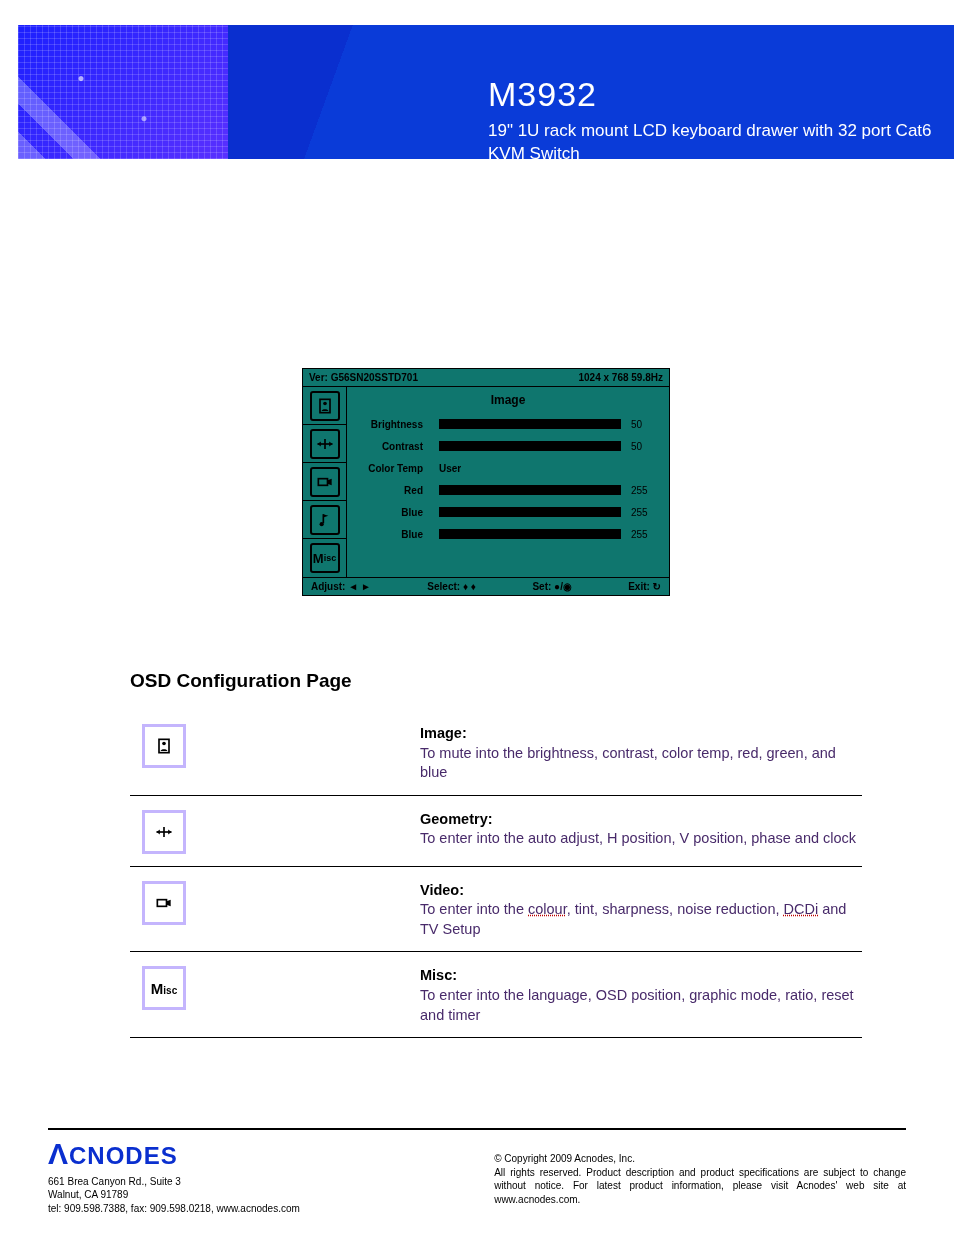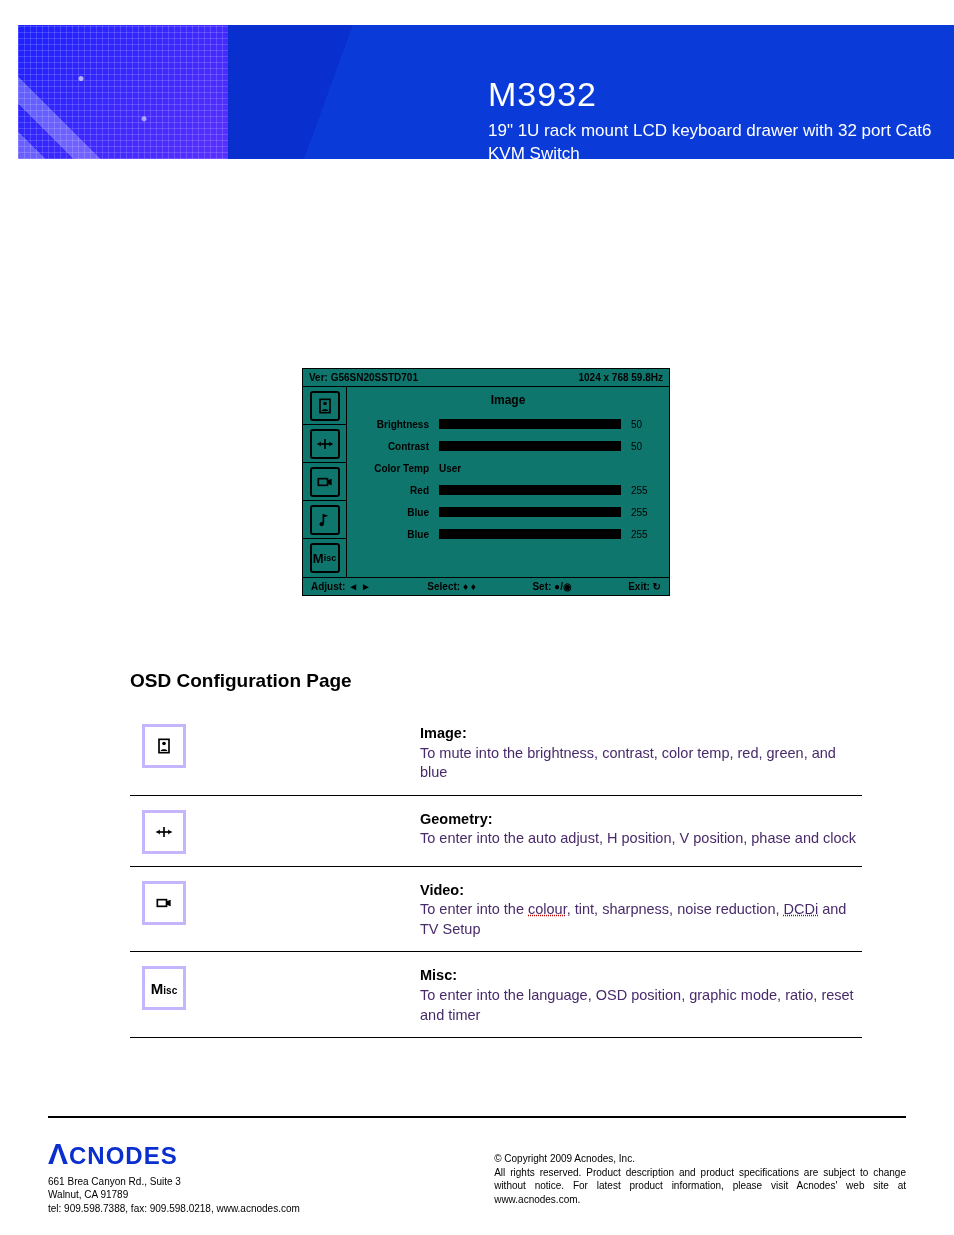--- a/index.html
+++ b/index.html
@@ -64,21 +64,21 @@
     display: flex; align-items: center; justify-content: center;
     font-size: 10px; font-weight: 700;
     position: relative;
   }
   .misc-text { font-size: 9px; }
   .misc-text .m { font-size: 13px; }
 
   .osd-main { flex: 1; padding: 4px 8px 6px 8px; }
   .osd-heading { text-align: center; font-weight: 700; font-size: 12px; margin: 2px 0 6px; }
   .row { display: flex; align-items: center; height: 22px; }
-  .row .lbl { width: 84px; text-align: right; padding-right: 10px; font-weight: 700; font-size: 10px; }
+  .row .lbl { width: 84px; text-align: right; padding-right: 16px; font-weight: 700; font-size: 10px; }
   .row .bar { flex: 1; height: 10px; border: 1px solid #000; background: #000; margin-right: 10px; }
   .row .num { width: 30px; font-size: 10px; }
   .row .val { font-weight: 700; font-size: 10px; }
 
   .osd-bottom {
     border-top: 1px solid #000;
     display: flex; justify-content: space-between;
     padding: 3px 8px;
     font-weight: 700;
   }
@@ -103,21 +103,21 @@
   }
   .desc-row .text-col { flex: 1; font-size: 14.5px; line-height: 1.35; }
   .desc-row .title { font-weight: 700; }
   .desc-row .body { color: #482a6a; }
   .underline-dotted { text-decoration: underline dotted #b00; }
 
   
   .footer {
     position: absolute; left: 48px; right: 48px; bottom: 20px;
     border-top: 2px solid #000;
-    padding-top: 16px;
+    padding-top: 4px;
     display: flex; justify-content: space-between;
     font-size: 10px; line-height: 1.35;
   }
   .brand {
     font-family: "Trebuchet MS", Arial, sans-serif;
     font-size: 24px; font-weight: 700; letter-spacing: 1px;
     color: #0a2fcf;
   }
   .brand .a { font-size: 30px; }
   .footer .left, .footer .right { max-width: 48%; }

